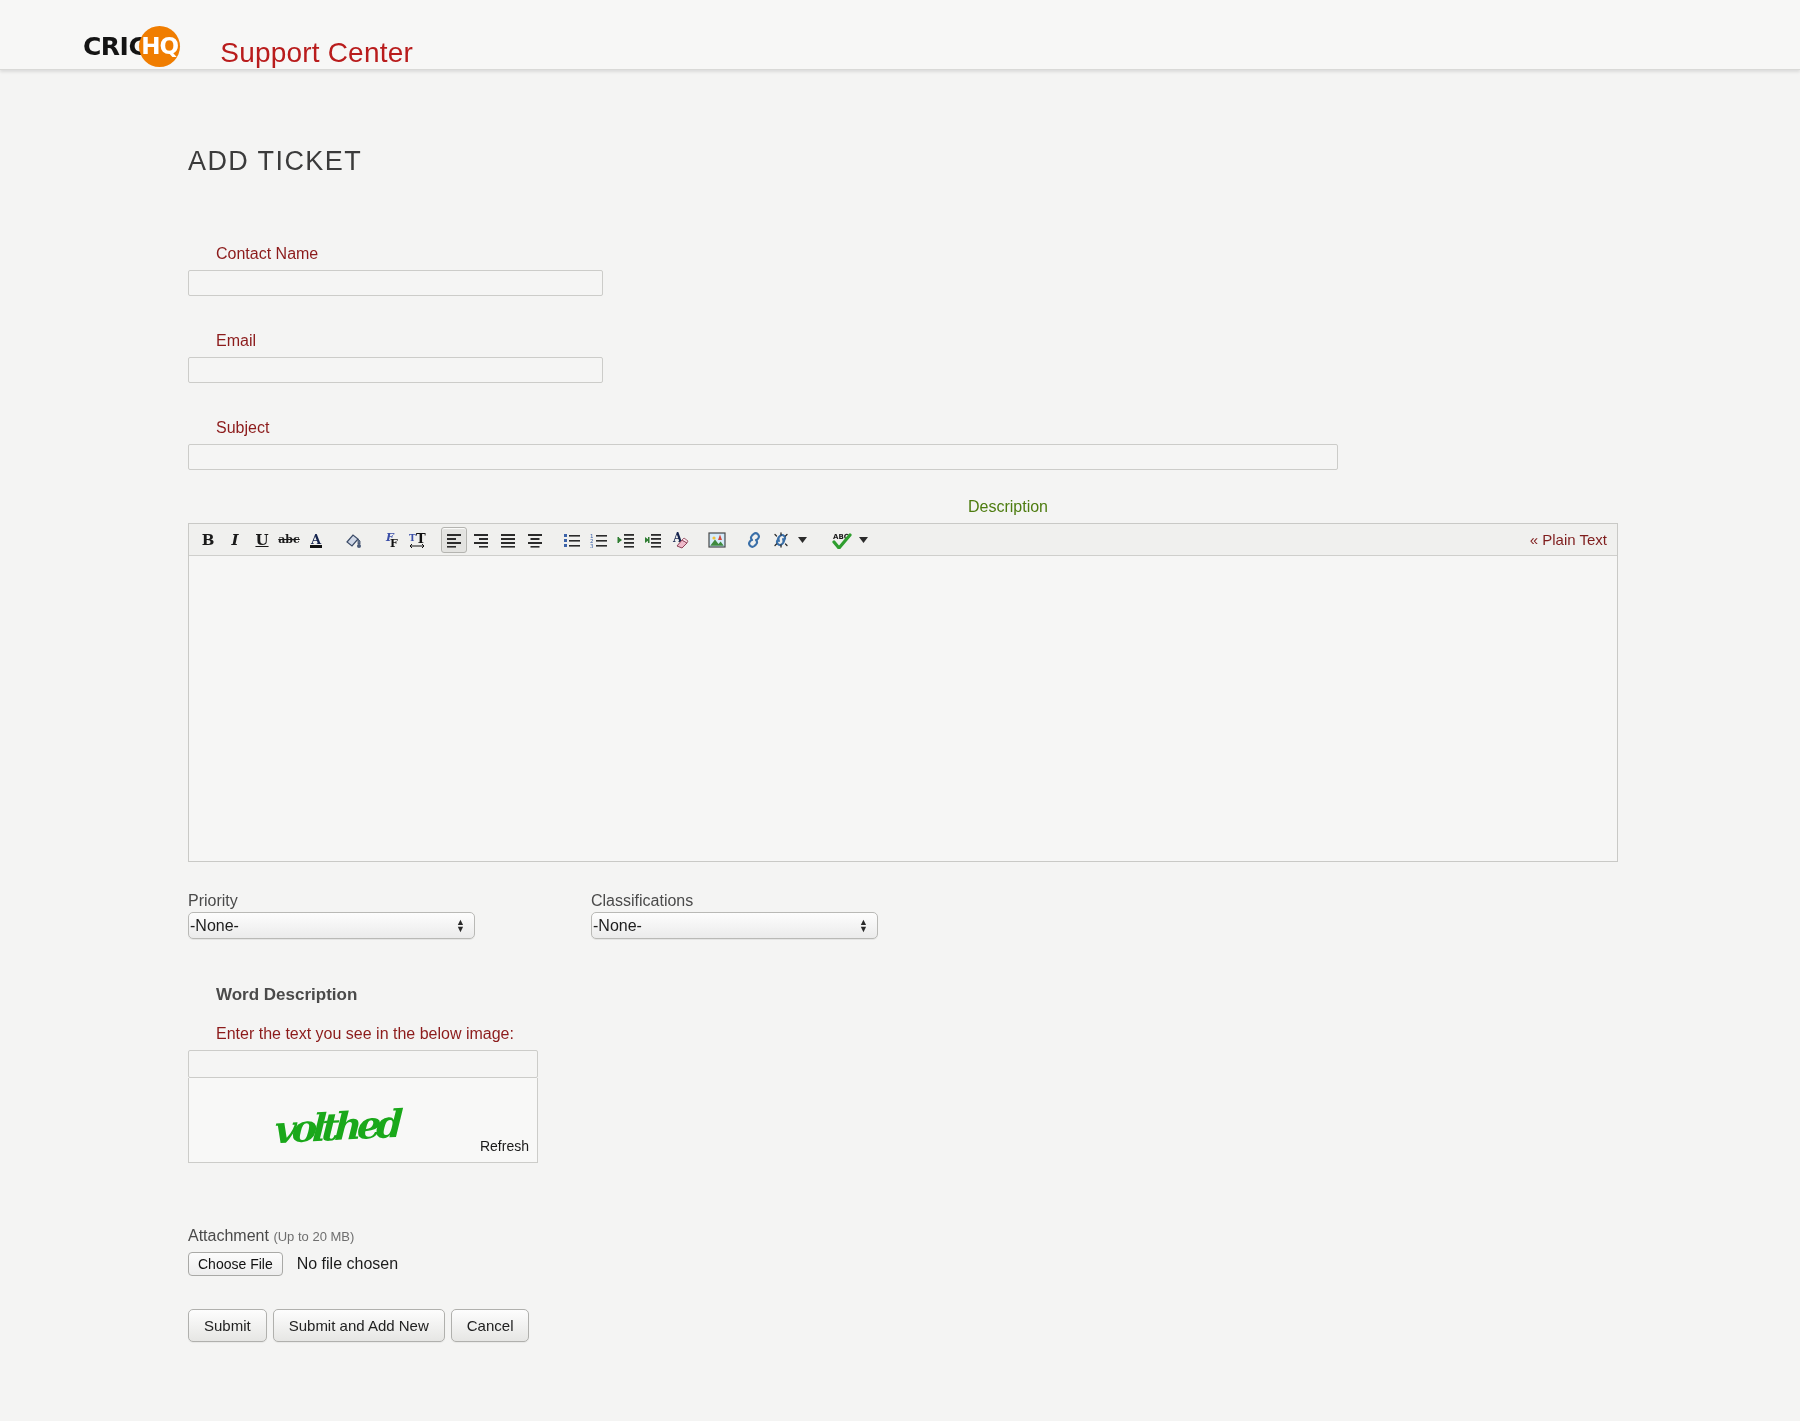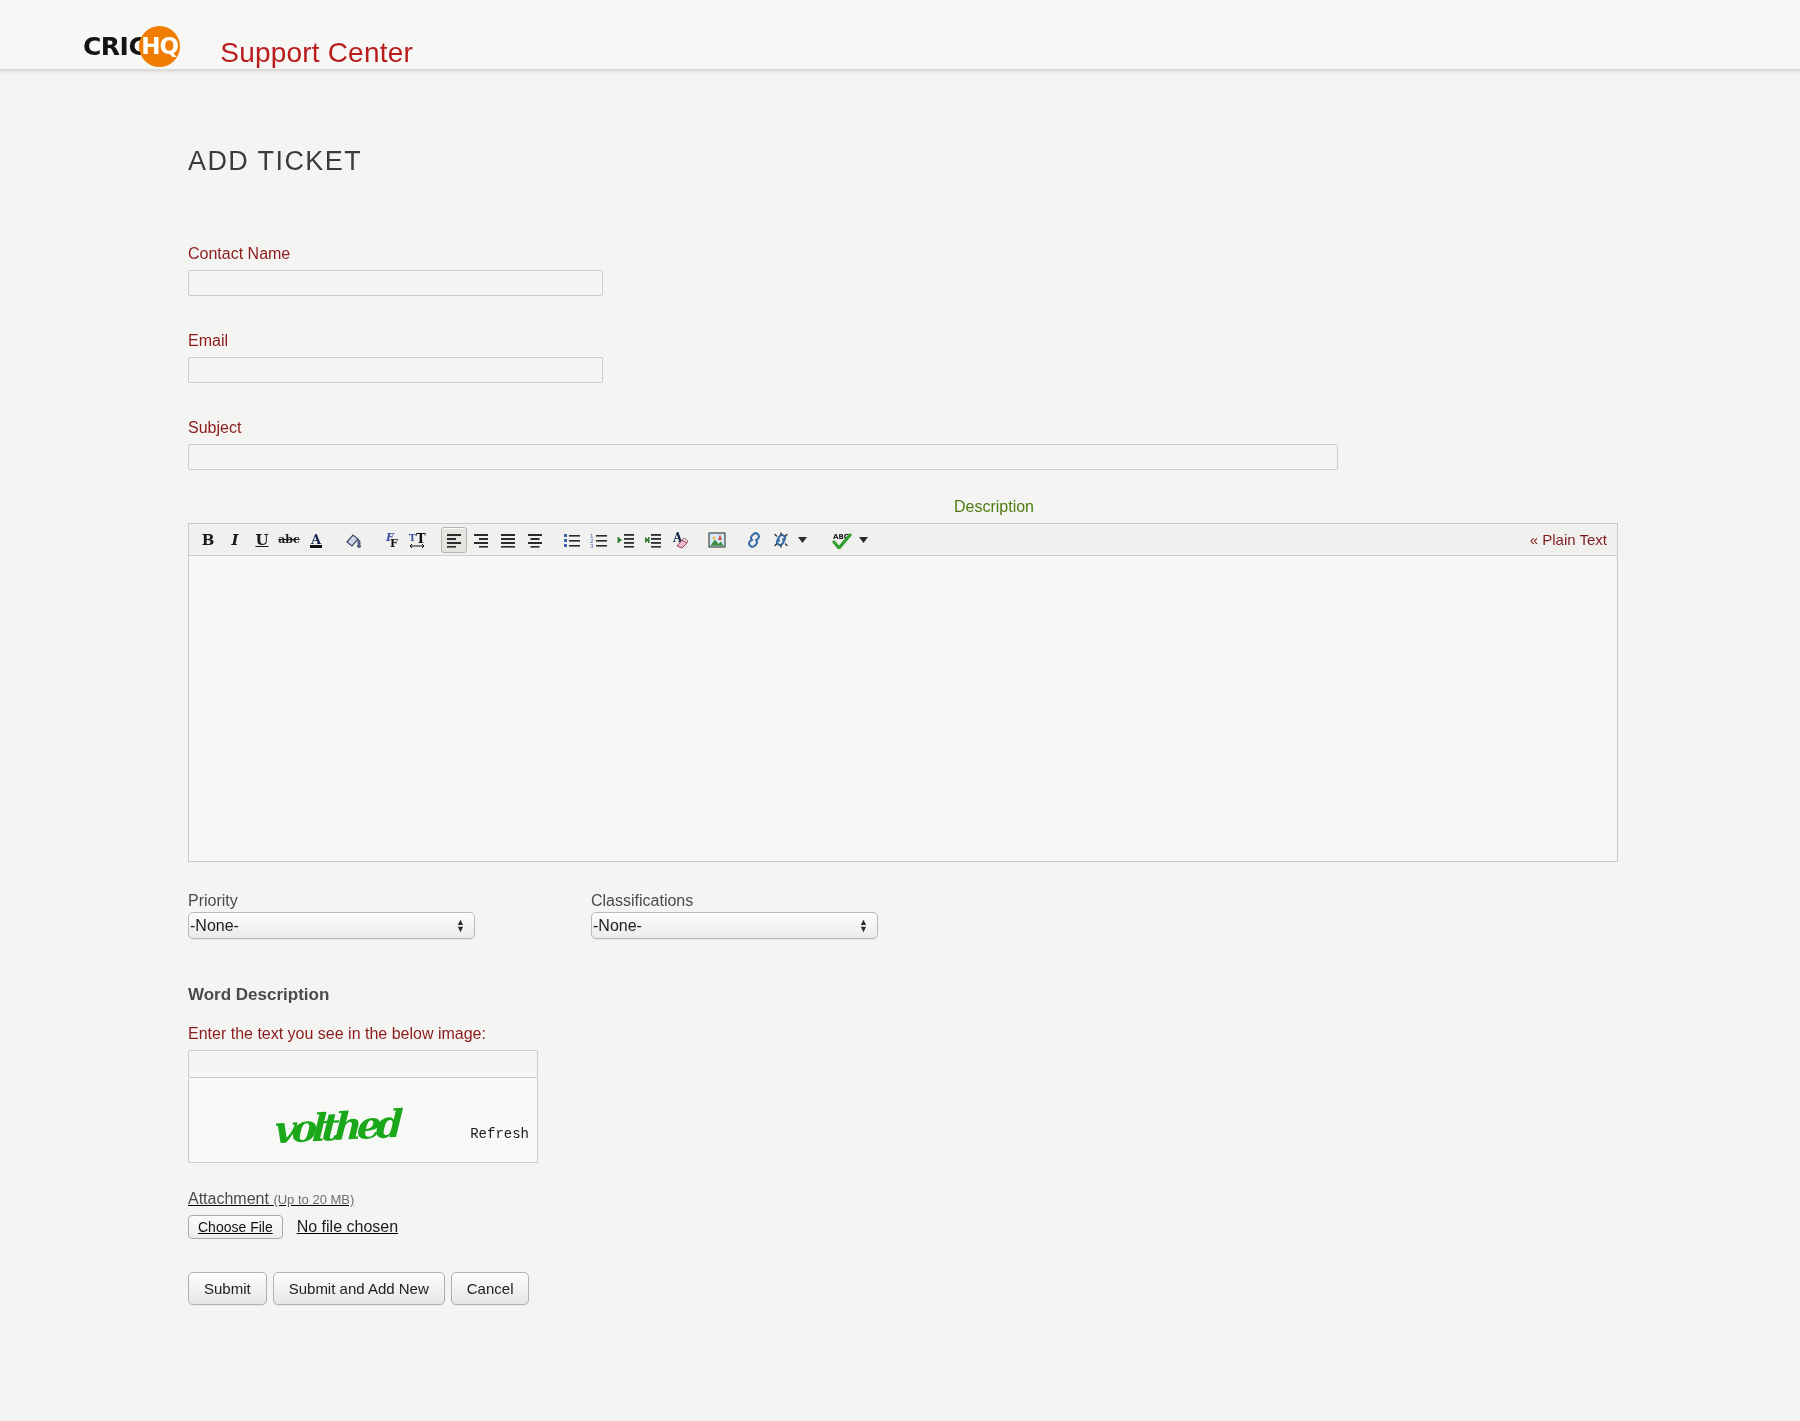--- a/index.html
+++ b/index.html
@@ -69,20 +69,21 @@
   }
 
   .form { margin-top: 68px; }
 
   .field { margin-bottom: 0; }
   .label {
     font-size: 16px;
     color: #8c1b1b;
     display: block;
     margin-bottom: 7px;
+    margin-left: 28px;
   }
   .label-grey { color: #4d7c0f; text-align: center; }
   .label-bold { font-weight: bold; color: #4a4a4a; font-size: 17px; }
 
   .txt {
     display: block;
     height: 26px;
     background: #f5f5f4;
     border: 1px solid #ccccc9;
     border-radius: 2px;
@@ -195,29 +196,28 @@
     font-style: italic;
     font-weight: bold;
     font-size: 38px;
     color: #1aa81a;
     letter-spacing: -5px;
     transform: skewX(-6deg) rotate(-3deg);
     user-select: none;
   }
   .captcha-refresh {
     position: absolute;
-    right: 8px; bottom: 20px;
+    right: 8px; bottom: 8px;
     font-size: 14px;
     color: #1a1a1a;
     cursor: pointer;
-    font-family: Liberation Mono, monospace;
-  }
-
-  
-  .attach-block { margin-top: 27px; text-decoration: underline; }
+  }
+
+  
+  .attach-block { margin-top: 64px; }
   .attach-label { font-size: 16px; color: #4a4a4a; }
   .attach-note { font-size: 13px; color: #6e6e6e; }
   .file-row { display: flex; align-items: center; margin-top: 7px; }
   .file-btn {
     background: linear-gradient(#fcfcfc, #ededed);
     border: 1px solid #a9a9a6;
     border-radius: 4px;
     font-size: 14px;
     color: #111;
     padding: 3px 9px;

